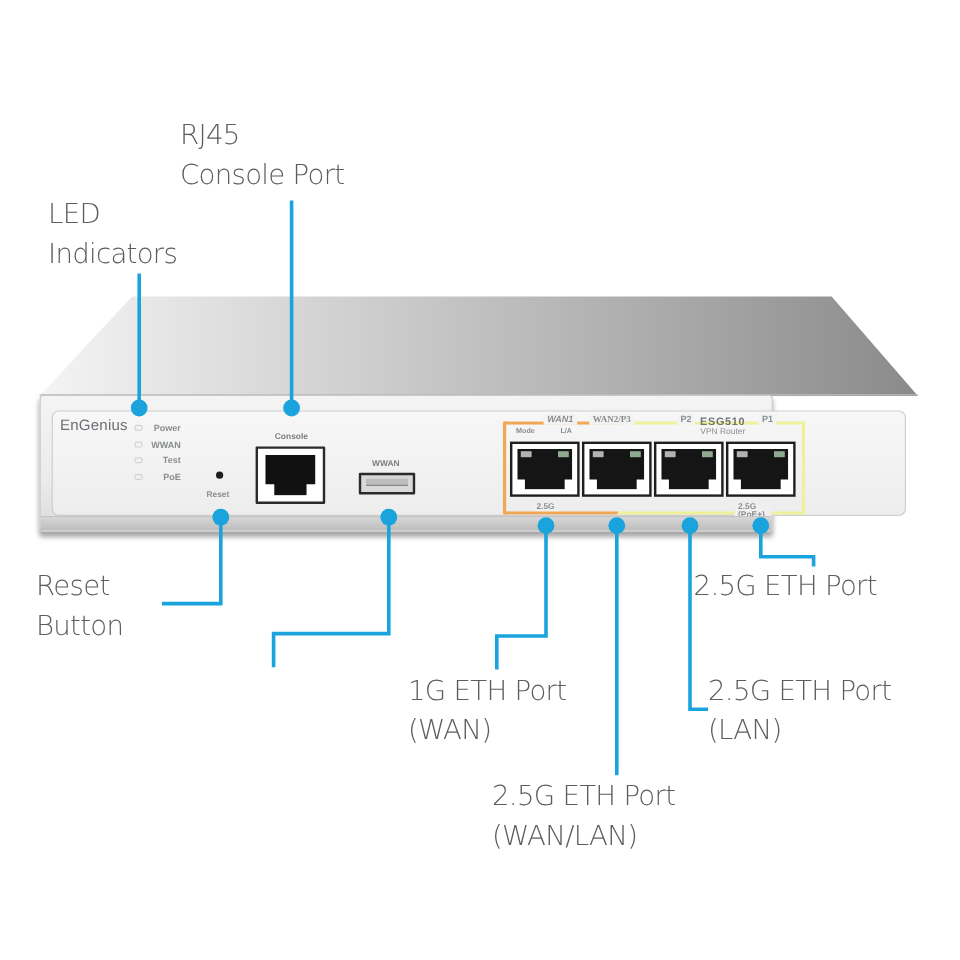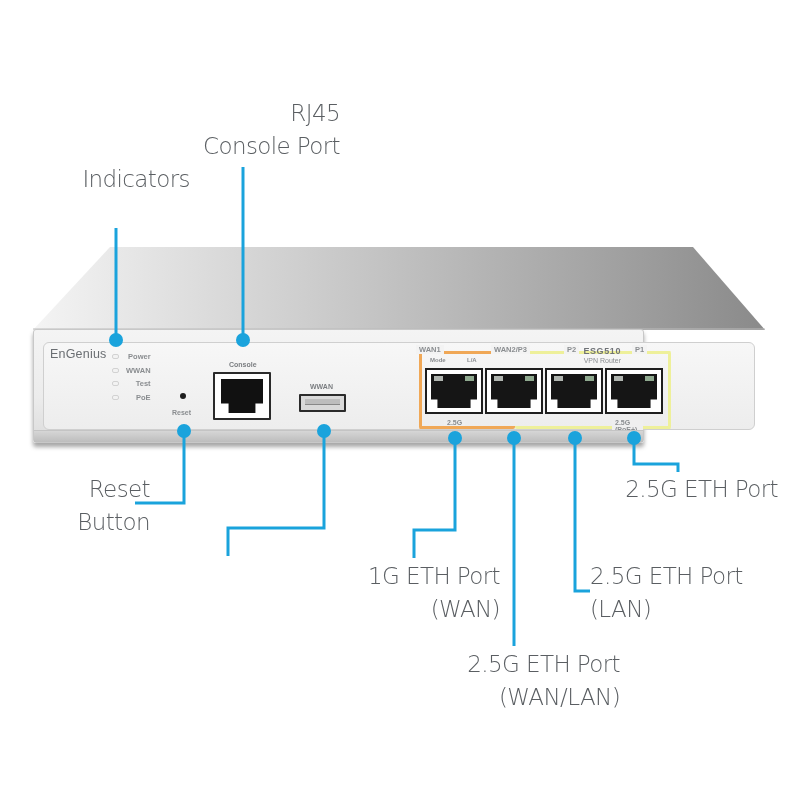--- a/index.html
+++ b/index.html
@@ -6,21 +6,21 @@
   html, body { width: 800px; height: 800px; background: #ffffff; overflow: hidden; }
   body { position: relative; font-family: "Liberation Sans", "DejaVu Sans", sans-serif; color: #555a5e; }
 
   .label {
     position: absolute;
     font-family: "DejaVu Sans", sans-serif;
     font-weight: 200;
     font-size: 23px;
     line-height: 33px;
     color: #5a5e62;
-    text-align: right;
+    text-align: left;
     white-space: nowrap;
     letter-spacing: -0.6px;
   }
   .label span { display: block; }
 
   svg#callouts { position: absolute; left: 0; top: 0; width: 800px; height: 800px; pointer-events: none; }
 
   
   #device-top {
     position: absolute; left: 0; top: 0; width: 800px; height: 800px; pointer-events: none;
@@ -145,22 +145,22 @@
   <div class="rj45 console-port">
       <div class="hole"></div>
     </div>
 
   <div class="wwan-text">WWAN</div>
   <div class="usb-port"></div>
 
   <div class="eth-frame-orange"></div>
   <div class="eth-frame-yellow"></div>
 
-  <div class="eth-hdr" style="left:382px;">WAN1</div>
-  <div class="eth-hdr" style="left:457px;">WAN2/P3</div>
+  <div class="eth-hdr" style="left:419px;font-style:italic;">WAN1</div>
+  <div class="eth-hdr" style="left:457px;font-family:Liberation Serif, serif;">WAN2/P3</div>
   <div class="eth-hdr" style="left:530px;">P2</div>
   <div class="eth-hdr" style="left:598px;">P1</div>
   <div class="eth-sub" style="left:396px;">Mode</div>
   <div class="eth-sub" style="left:433px;">L/A</div>
 
   <div class="eth-port" style="left:391px;">
     <div class="hole"></div>
     <div class="led-l"></div>
     <div class="led-r"></div>
   </div>
@@ -210,20 +210,21 @@
     <circle cx="575" cy="438" r="7"></circle>
     <circle cx="634" cy="438" r="7"></circle>
   </g>
 </svg>
 
 <div class="label" style="left:150px; top:97px; width:190px;">
   <span>RJ45</span>
   <span>Console Port</span>
 </div>
 <div class="label" style="left:40px; top:163px; width:150px;">
+  <span>LED</span>
   <span>Indicators</span>
 </div>
 <div class="label" style="left:30px; top:473px; width:120px;">
   <span>Reset</span>
   <span>Button</span>
 </div>
 <div class="label" style="left:140px; top:560px; width:180px;">
 </div>
 <div class="label" style="left:340px; top:560px; width:160px;">
   <span>1G ETH Port</span>

